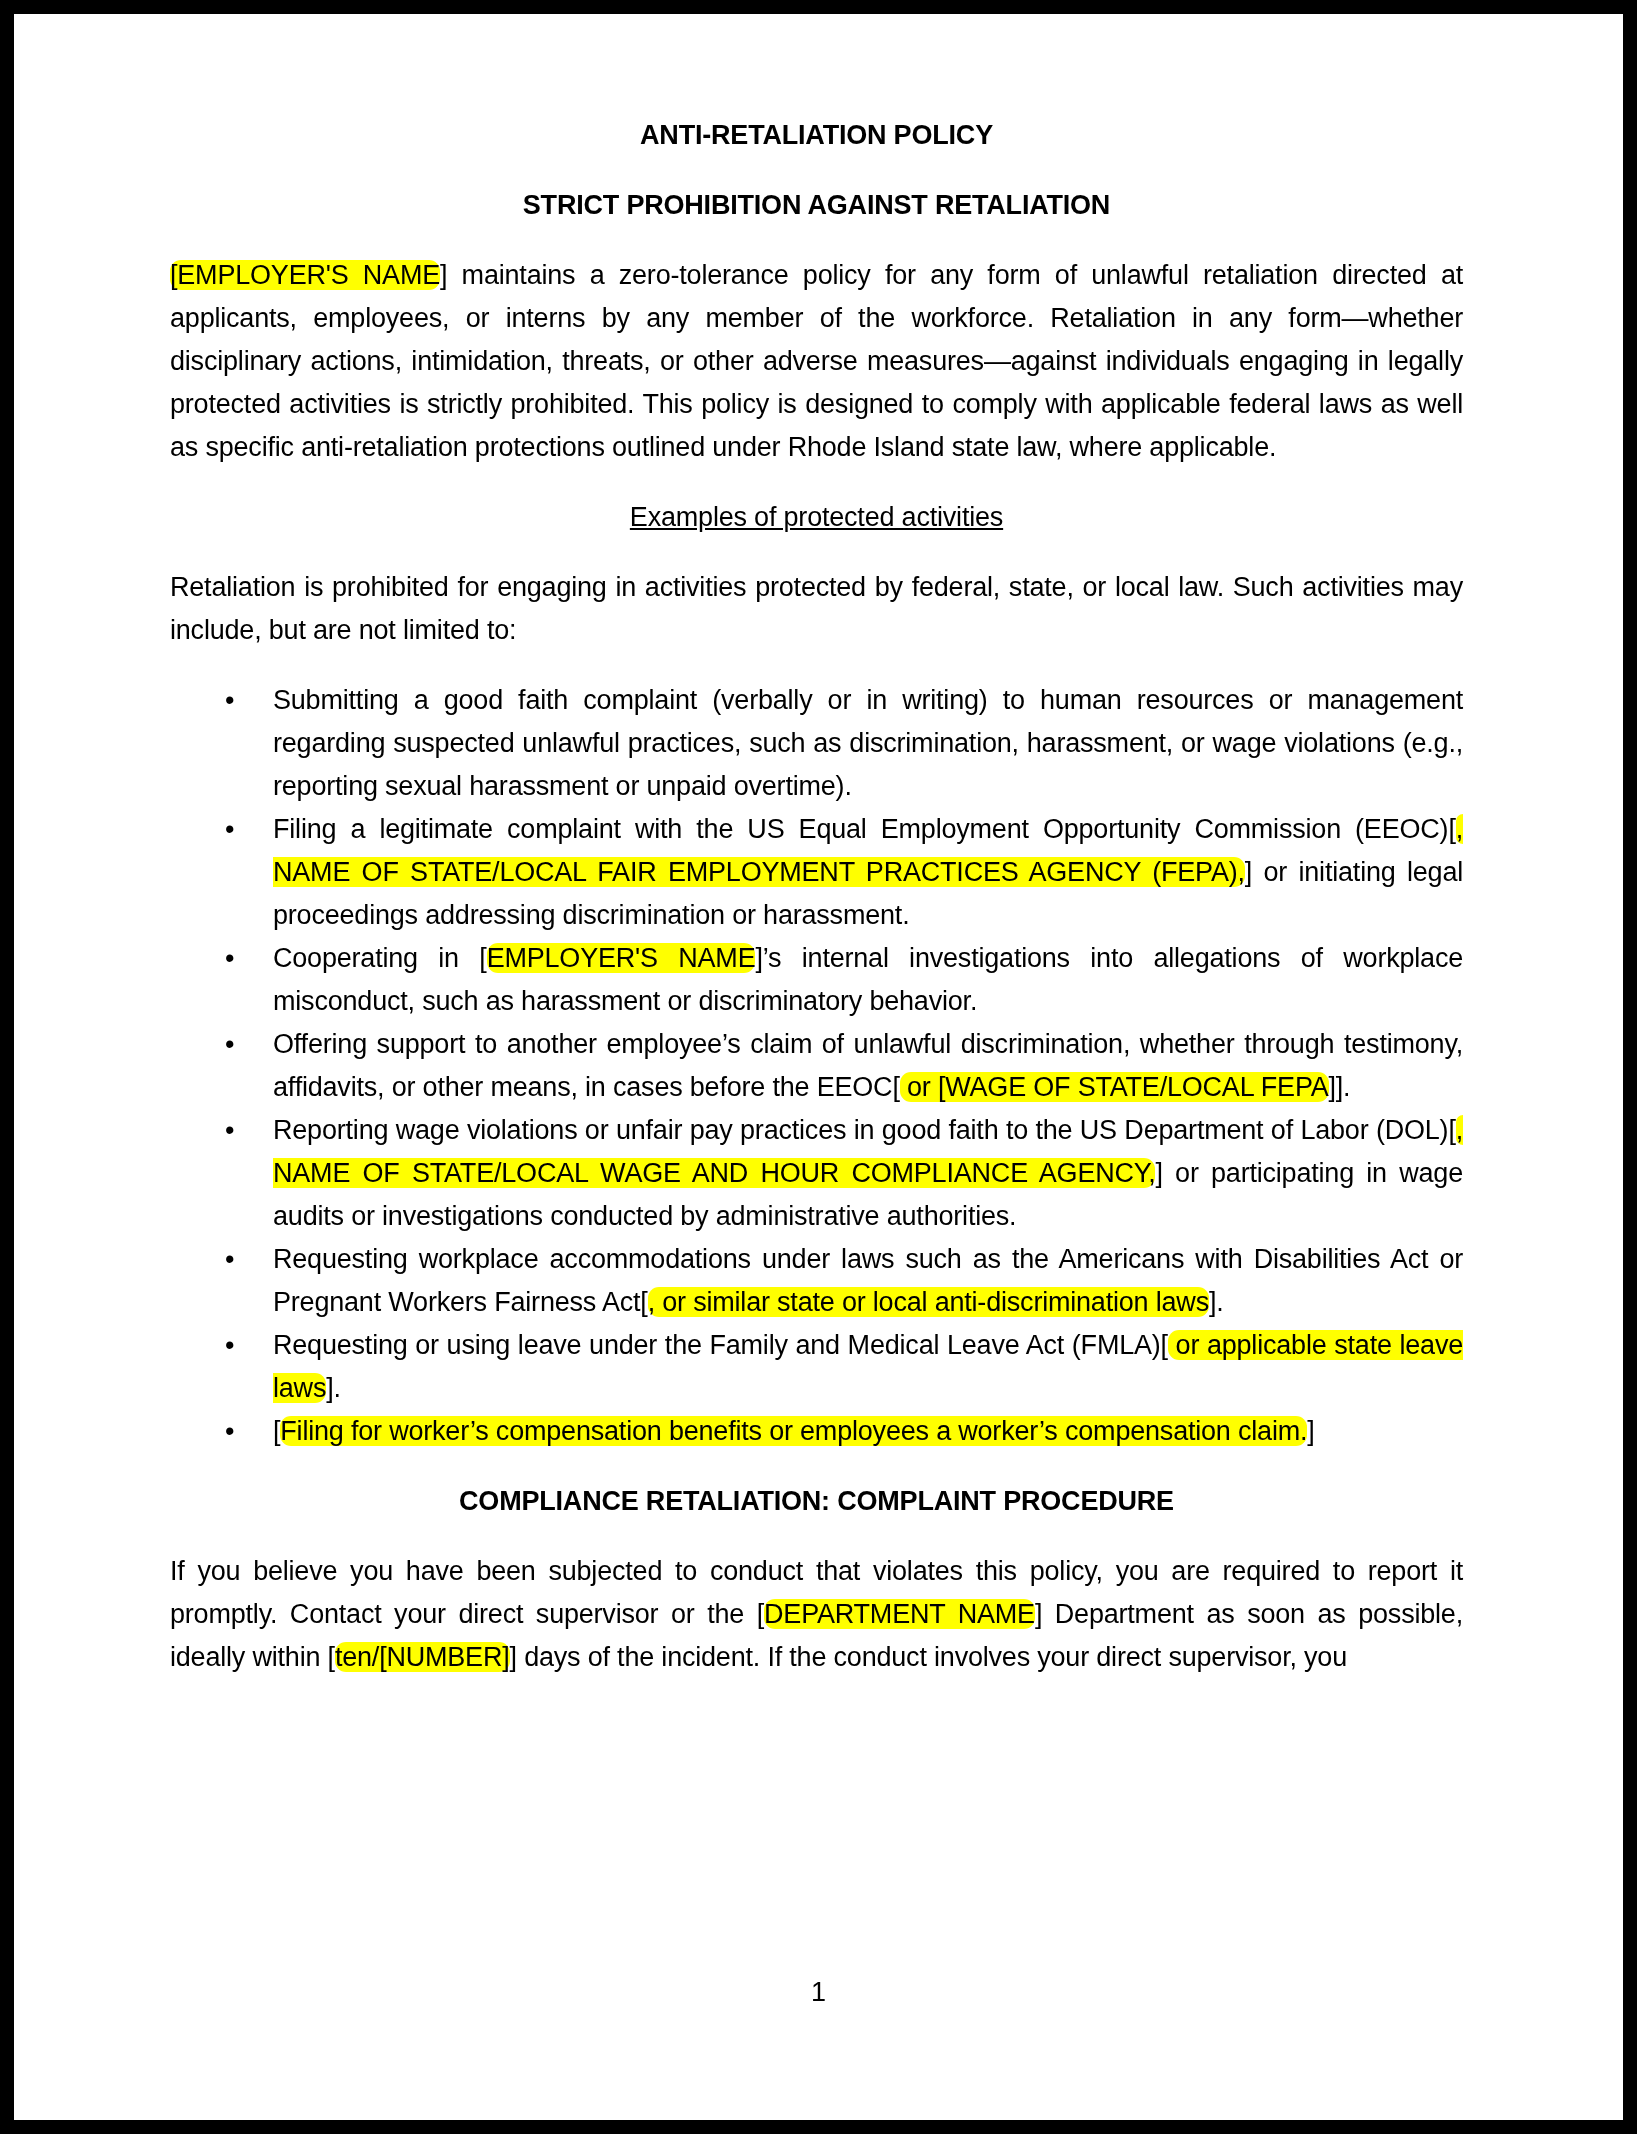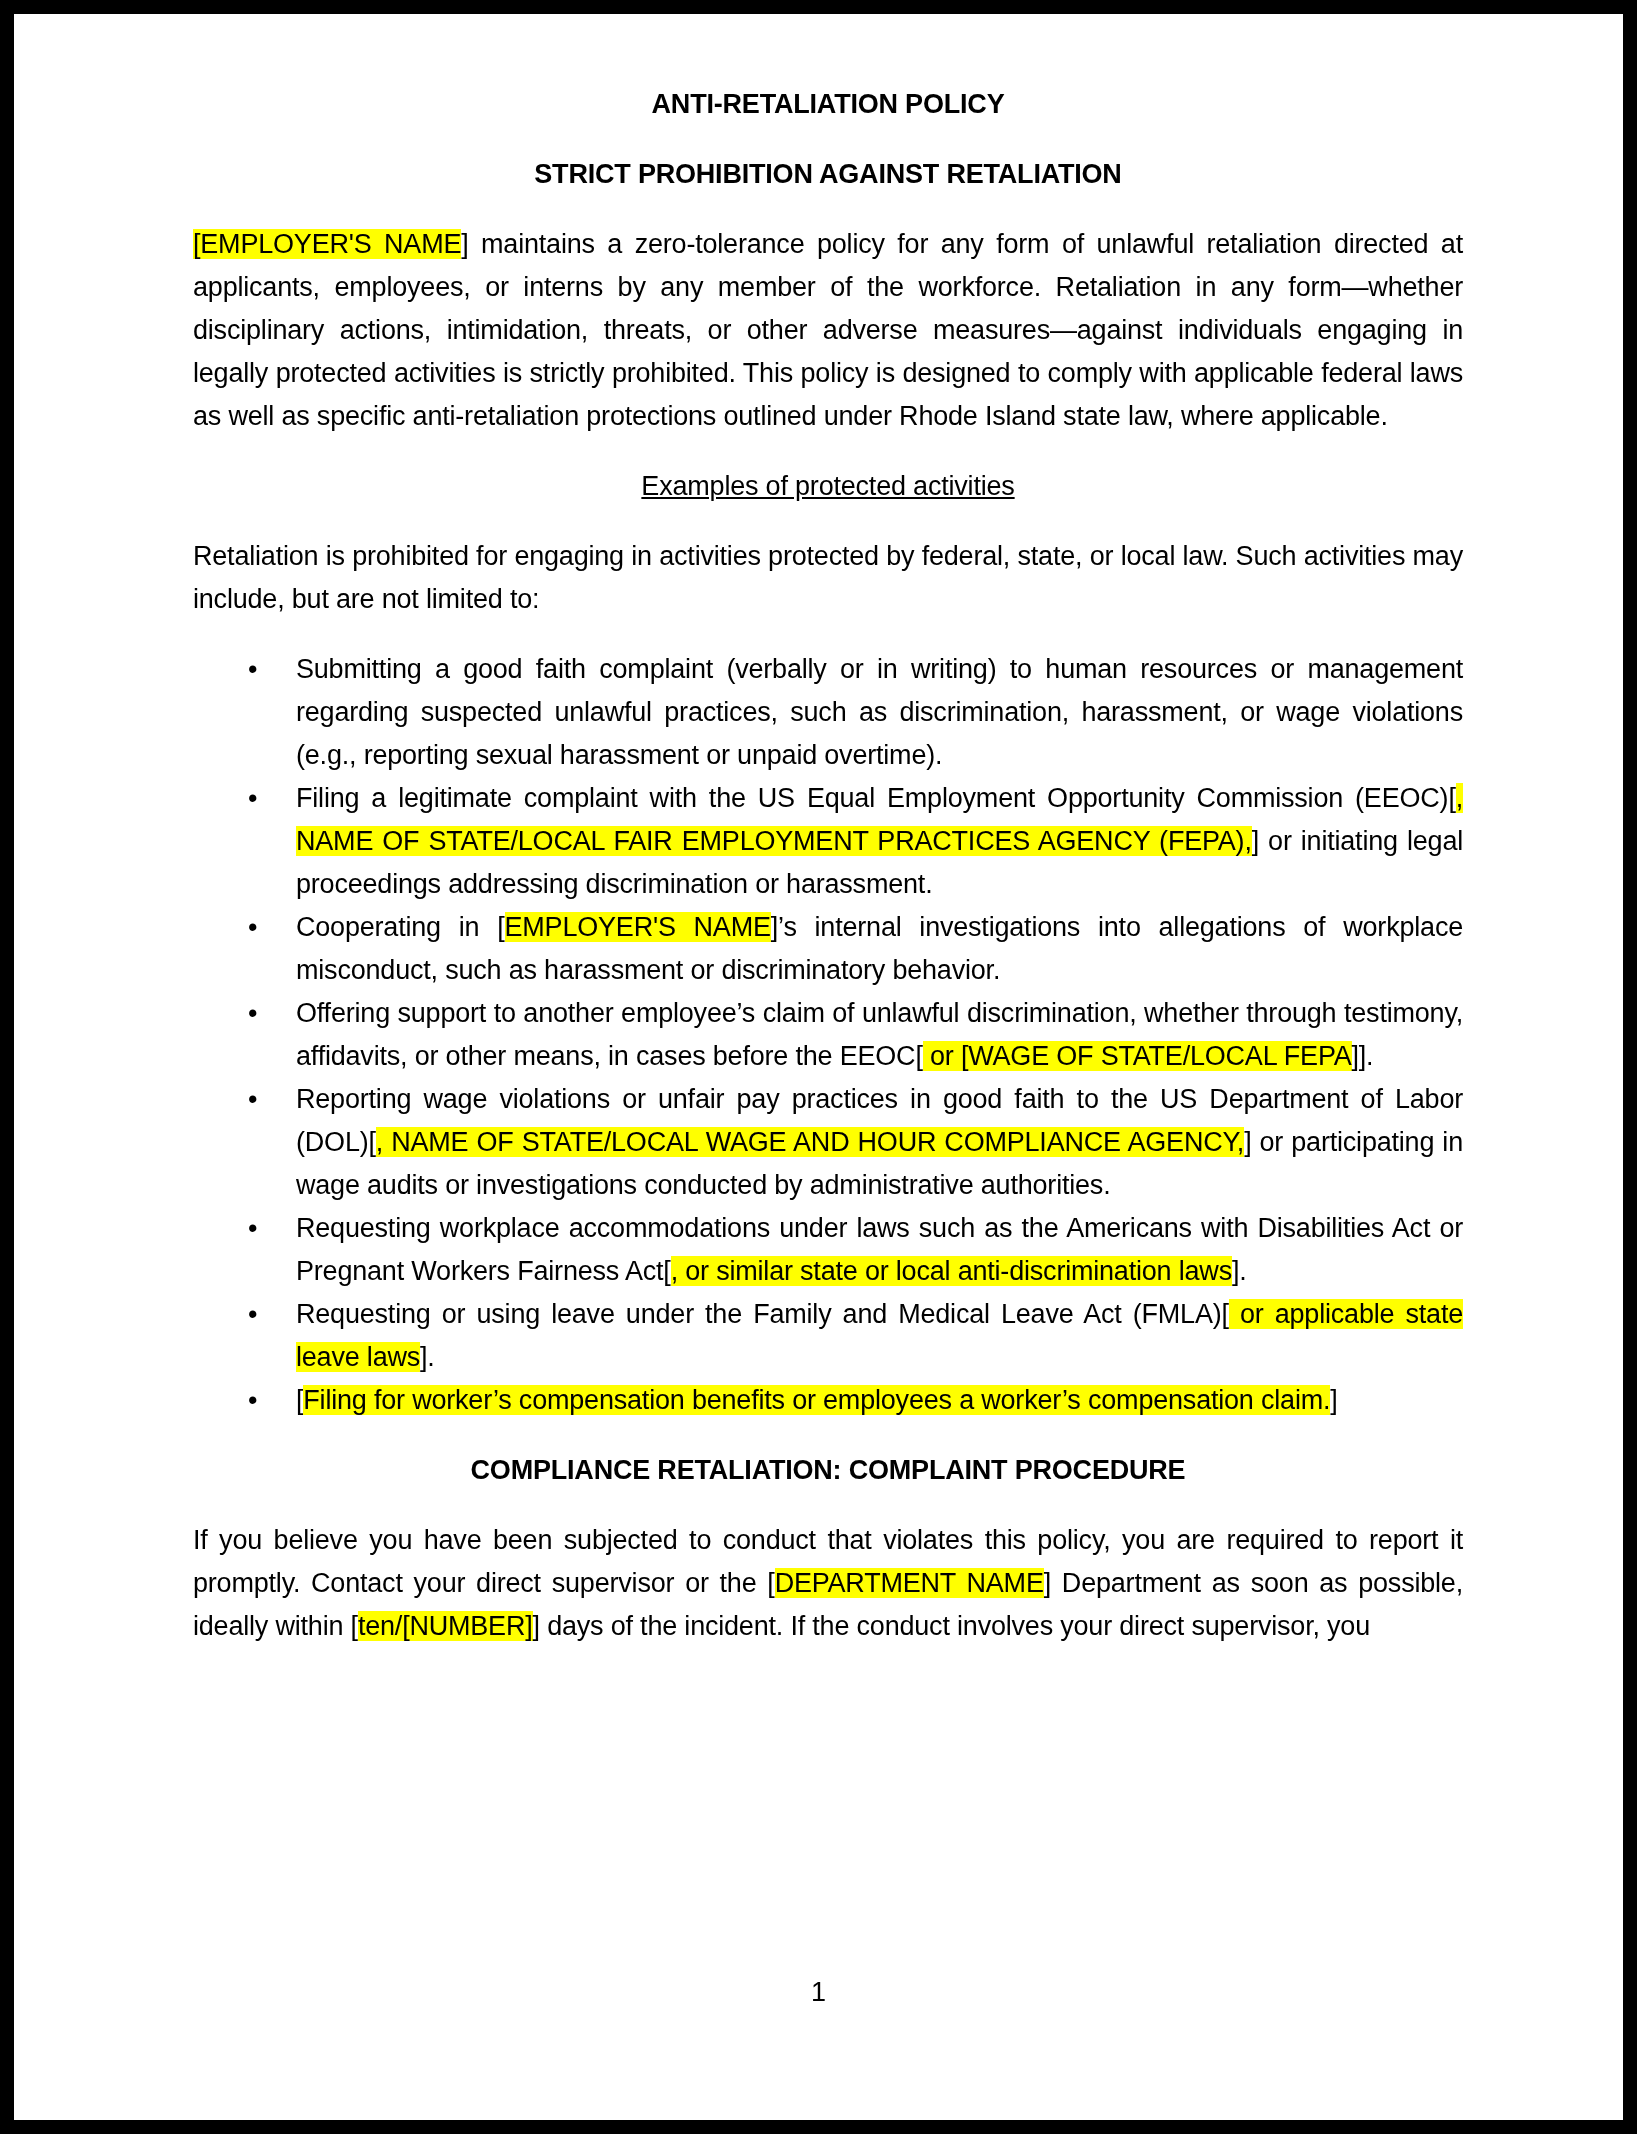--- a/index.html
+++ b/index.html
@@ -8,25 +8,24 @@
     width: 1637px;
     height: 2134px;
     border: 14px solid #000000;
     background: #ffffff;
     position: relative;
     font-family: "Liberation Sans", sans-serif;
     color: #000000;
     overflow: hidden;
   }
   .content {
-    padding: 69px 160px 0 156px;
+    padding: 100px 160px 0 156px;
     font-size: 27px;
     line-height: 43px;
     letter-spacing: -0.2px;
-    margin-left: 23px;
   }
   .doc-title {
     font-weight: bold;
     text-align: center;
     margin-bottom: 27px;
   }
   .heading {
     font-weight: bold;
     margin-bottom: 27px;
     text-align: center;
@@ -47,21 +46,21 @@
   .bullet {
     position: relative;
     padding-left: 103px;
     text-align: justify;
   }
   .bullet .marker {
     position: absolute;
     left: 55px;
     top: 0;
   }
-  .hl { background: var(--hl, #ffff00); }
+  .hl { background: var(--hl, #ffff00); border-radius: 11px; }
   .footer-pagenum {
     position: absolute;
     left: 0;
     right: 0;
     bottom: 112px;
     text-align: center;
     font-size: 27px;
   }
 </style>
 </head>

